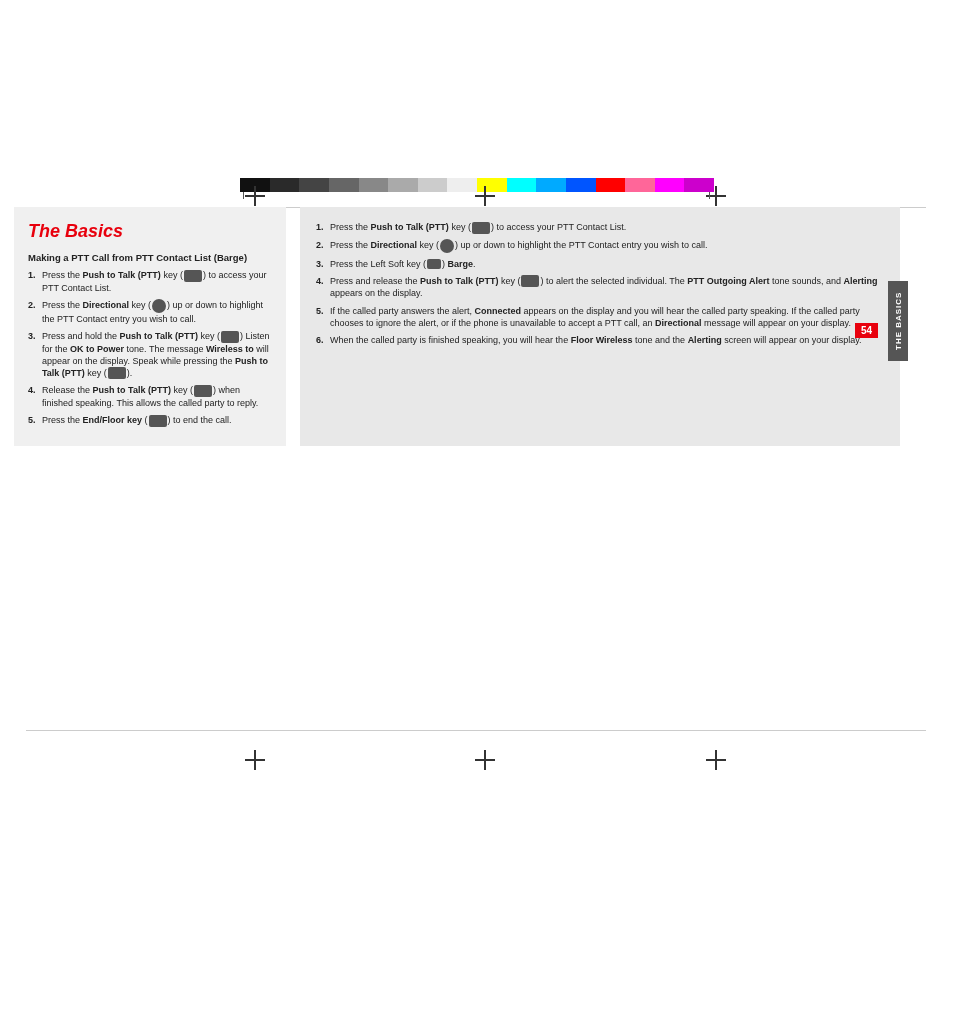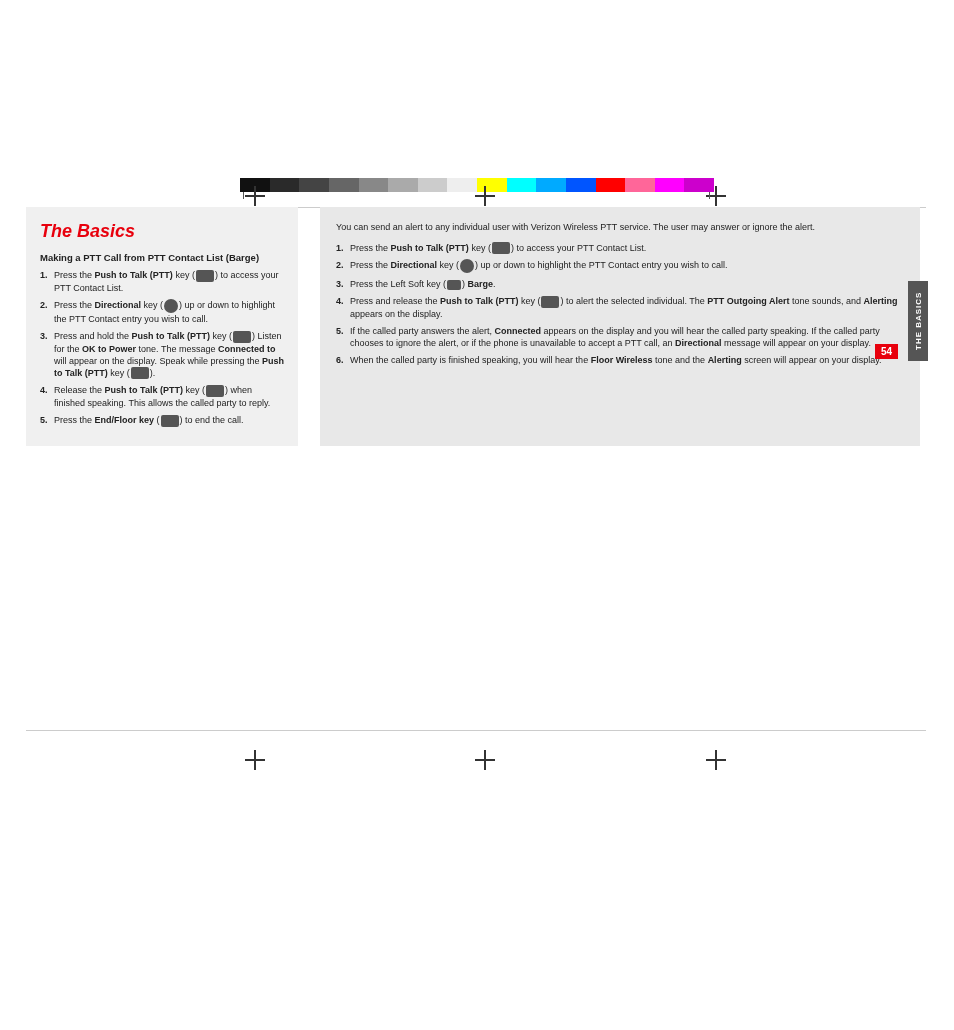--- a/index.html
+++ b/index.html
@@ -49,24 +49,24 @@
       left: 0;
       width: 20px;
       height: 2px;
       background: #333;
     }
 
     
     .main-content {
       position: absolute;
       top: 207px;
-      left: 26px;
+      left: 14px;
       width: 900px;
       display: flex;
-      gap: 12px;
+      gap: 4px;
     }
 
     
     .left-col {
       width: 272px;
       background: #f0f0f0;
       padding: 14px 14px 14px 14px;
       position: relative;
     }
 
@@ -264,21 +264,21 @@
       </li>
       <li>
         <span class="step-num">2.</span>
         <span class="step-text">
           Press the <b>Directional</b> key (<span class="key-icon-nav"></span>) up or down to highlight the PTT Contact entry you wish to call.
         </span>
       </li>
       <li>
         <span class="step-num">3.</span>
         <span class="step-text">
-          Press and hold the <b>Push to Talk (PTT)</b> key (<span class="key-icon"></span>) Listen for the <b>OK to Power</b> tone. The message <b>Connected to</b> will appear on the display. Speak while pressing the <b>Push to Talk (PTT)</b> key (<span class="key-icon"></span>).
+          Press and hold the <b>Push to Talk (PTT)</b> key (<span class="key-icon"></span>) Listen for the <b>OK to Power</b> tone. The message <b>Wireless to</b> will appear on the display. Speak while pressing the <b>Push to Talk (PTT)</b> key (<span class="key-icon"></span>).
         </span>
       </li>
       <li>
         <span class="step-num">4.</span>
         <span class="step-text">
           Release the <b>Push to Talk (PTT)</b> key (<span class="key-icon"></span>) when finished speaking. This allows the called party to reply.
         </span>
       </li>
       <li>
         <span class="step-num">5.</span>
@@ -286,21 +286,20 @@
           Press the <b>End/Floor key</b> (<span class="key-icon-power"></span>) to end the call.
         </span>
       </li>
     </ol>
   </div>
 
   <div class="right-col">
     <div class="right-col-inner">
 
 
-      <p class="intro-text">You can send an alert to any individual user with Verizon Wireless PTT service. The user may answer or ignore the alert.</p>
 
       <ol class="step-list">
         <li>
           <span class="step-num">1.</span>
           <span class="step-text">
             Press the <b>Push to Talk (PTT)</b> key (<span class="key-icon"></span>) to access your PTT Contact List.
           </span>
         </li>
         <li>
           <span class="step-num">2.</span>

